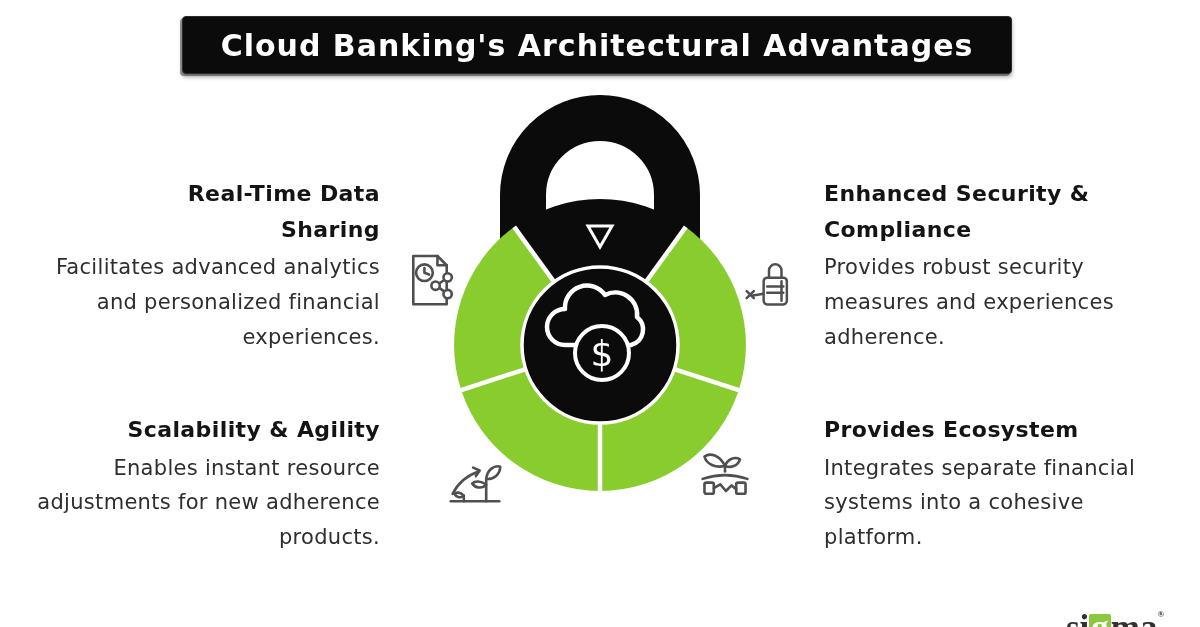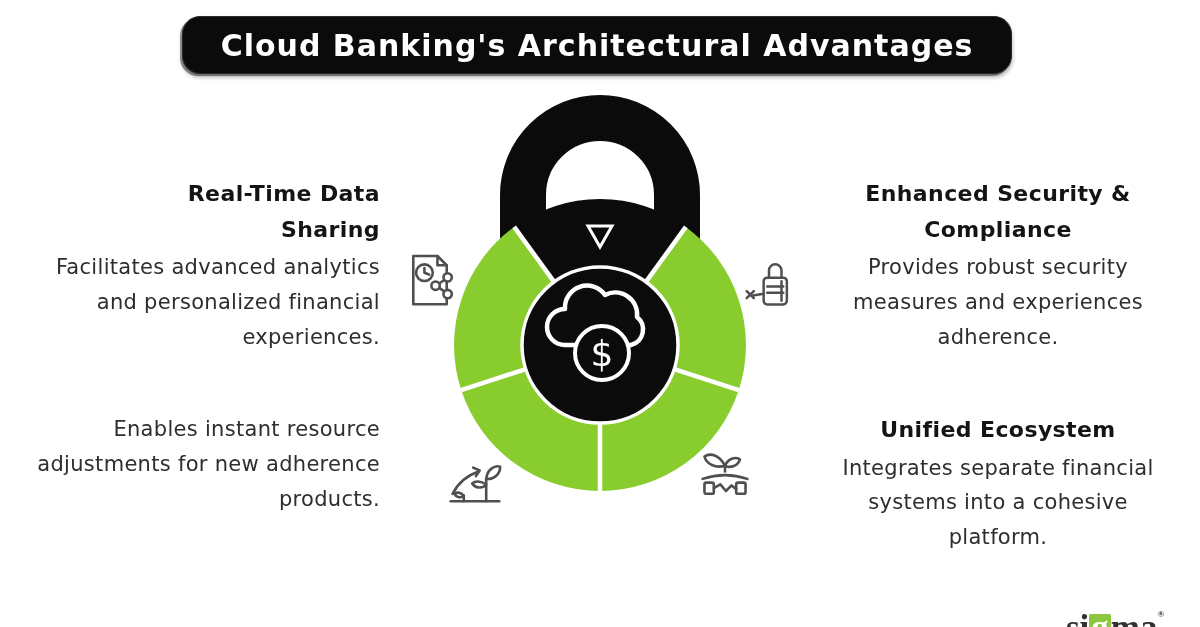--- a/index.html
+++ b/index.html
@@ -12,32 +12,32 @@
   }
   *{margin:0;padding:0;box-sizing:border-box;}
   html,body{background:#fff;}
   .canvas{
     position:relative;width:1200px;height:627px;background:#ffffff;overflow:hidden;
     font-family:"DejaVu Sans","Liberation Sans",sans-serif;
   }
   
   .title-pill{
     position:absolute;left:182px;top:16px;width:830px;height:58px;
-    background:var(--black);border-radius:18px;
+    background:var(--black);border-radius:4px;
     display:flex;align-items:center;justify-content:center;
     box-shadow:0 3px 4px rgba(0,0,0,.35), -2px 2px 0 #9d9d9d;
     border:1px solid #2a2a2a;
   }
   .title-pill span{
     color:#ffffff;font-size:30px;font-weight:bold;letter-spacing:1px;white-space:nowrap;
   }
   
   .block{position:absolute;}
   .block.align-right{text-align:right;}
-  .block.align-left{text-align:center;}
+  .block.align-left{text-align:left;}
   .block-heading{
     font-size:22px;font-weight:bold;color:var(--head);
     line-height:1.62;letter-spacing:.4px;white-space:pre-line;margin-bottom:3px;
   }
   .block-body{
     font-size:21px;color:var(--body);line-height:1.66;letter-spacing:.3px;white-space:pre-line;
   }
   .b-l1{left:24px;top:176px;width:356px;}
   .b-l2{left:24px;top:412px;width:356px;}
   .b-r1{left:824px;top:176px;width:348px;}
@@ -77,34 +77,35 @@
   </div>
 
   <div class="block align-right b-l1">
     <div class="block-heading">Real-Time Data
 Sharing</div>
     <div class="block-body">Facilitates advanced analytics
 and personalized financial
 experiences.</div>
   </div>
   <div class="block align-right b-l2">
+    <div class="block-heading">Scalability &amp; Agility</div>
     <div class="block-body">Enables instant resource
 adjustments for new adherence
 products.</div>
   </div>
 
   <div class="block align-left b-r1">
     <div class="block-heading">Enhanced Security &amp;
 Compliance</div>
     <div class="block-body">Provides robust security
 measures and experiences
 adherence.</div>
   </div>
   <div class="block align-left b-r2">
-    <div class="block-heading">Unified Ecosystem</div>
+    <div class="block-heading">Provides Ecosystem</div>
     <div class="block-body">Integrates separate financial
 systems into a cohesive
 platform.</div>
   </div>
 
   <svg class="lock-svg" width="320" height="430" viewBox="0 0 320 430">
 
     <path d="M 83 180 L 83 105 A 77 77 0 0 1 237 105 L 237 180" fill="none" stroke="#0b0b0b" stroke-width="46" stroke-linejoin="round"></path>
 
     <path fill="#0b0b0b" d="M 74.2 136.9 A 146 146 0 0 1 245.8 136.9 L 206.4 191.1 A 79 79 0 0 0 113.6 191.1 Z"></path>

